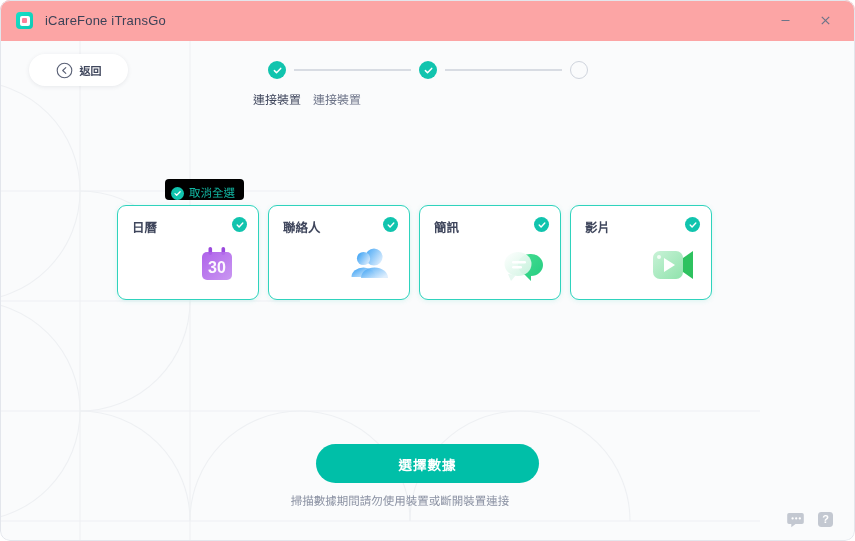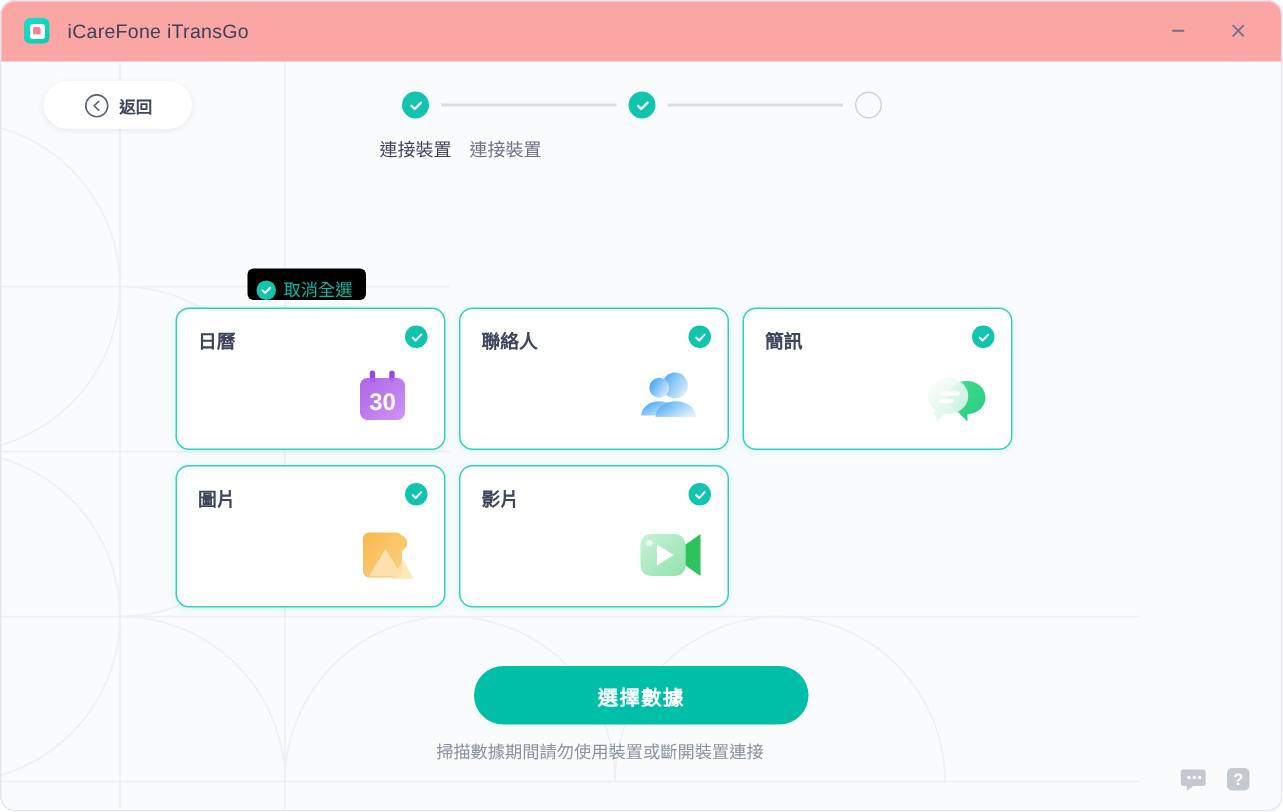--- a/index.html
+++ b/index.html
@@ -202,21 +202,21 @@
     position: absolute;
     left: 117px; top: 164px;
     width: 628px;
     display: flex;
     flex-wrap: wrap;
     gap: 10px 9px;
     z-index: 10;
   }
   .card {
     position: relative;
-    width: 180px; height: 95px;
+    width: 142px; height: 95px;
     background: #ffffff;
     border: 1.5px solid #2fd3bd;
     border-radius: 9px;
     box-shadow: 0 1px 5px rgba(47,211,189,.16);
     cursor: pointer;
     overflow: hidden;
   }
   .card-label {
     position: absolute;
     left: 14px; top: 11px;
@@ -438,42 +438,20 @@
             <path d="M31 14 a12 11 0 1 1 0 22 l0 5 -6 -6 a12 11 0 0 1 6 -21 z" transform="translate(8,0)" fill="url(#gMsg1)" opacity="0.95"></path>
             <ellipse cx="26" cy="24" rx="13.5" ry="12" fill="url(#gMsg2)" opacity="0.95"></ellipse>
             <path d="M16 34 l3 7 5 -6 z" fill="#e6f8f0"></path>
             <rect x="20" y="21" width="14" height="2.6" rx="1.3" fill="#ffffff"></rect>
             <rect x="20" y="26" width="10" height="2.6" rx="1.3" fill="#ffffff"></rect>
           </svg>
         </div>
       </div>
 
 
-      <div class="card">
-        <div class="card-label">圖片</div>
-        <div class="card-check">
-          <svg width="10" height="10" viewBox="0 0 10 10" aria-hidden="true">
-            <path d="M2.2 5.1 L4.1 7 L7.8 3.1" fill="none" stroke="#ffffff" stroke-width="1.4" stroke-linecap="round" stroke-linejoin="round"></path>
-          </svg>
-        </div>
-        <div class="card-icon">
-          <svg width="56" height="52" viewBox="0 0 56 52" aria-hidden="true">
-            <defs>
-              <linearGradient id="gPho" x1="0" y1="0" x2="1" y2="1">
-                <stop offset="0" stop-color="#f8b84b"></stop>
-                <stop offset="1" stop-color="#fbd089"></stop>
-              </linearGradient>
-            </defs>
-            <rect x="14" y="10" width="26" height="30" rx="4" fill="url(#gPho)"></rect>
-            <circle cx="38" cy="17" r="5.5" fill="#fbc868"></circle>
-            <path d="M18 39 L29 21 L40 39 z" fill="#fde2b0" opacity="0.95"></path>
-            <path d="M33 41 L41 28 L48 41 z" fill="#fde2b0" opacity="0.8"></path>
-          </svg>
-        </div>
-      </div>
 
       <div class="card">
         <div class="card-label">影片</div>
         <div class="card-check">
           <svg width="10" height="10" viewBox="0 0 10 10" aria-hidden="true">
             <path d="M2.2 5.1 L4.1 7 L7.8 3.1" fill="none" stroke="#ffffff" stroke-width="1.4" stroke-linecap="round" stroke-linejoin="round"></path>
           </svg>
         </div>
         <div class="card-icon">
           <svg width="56" height="52" viewBox="0 0 56 52" aria-hidden="true">

